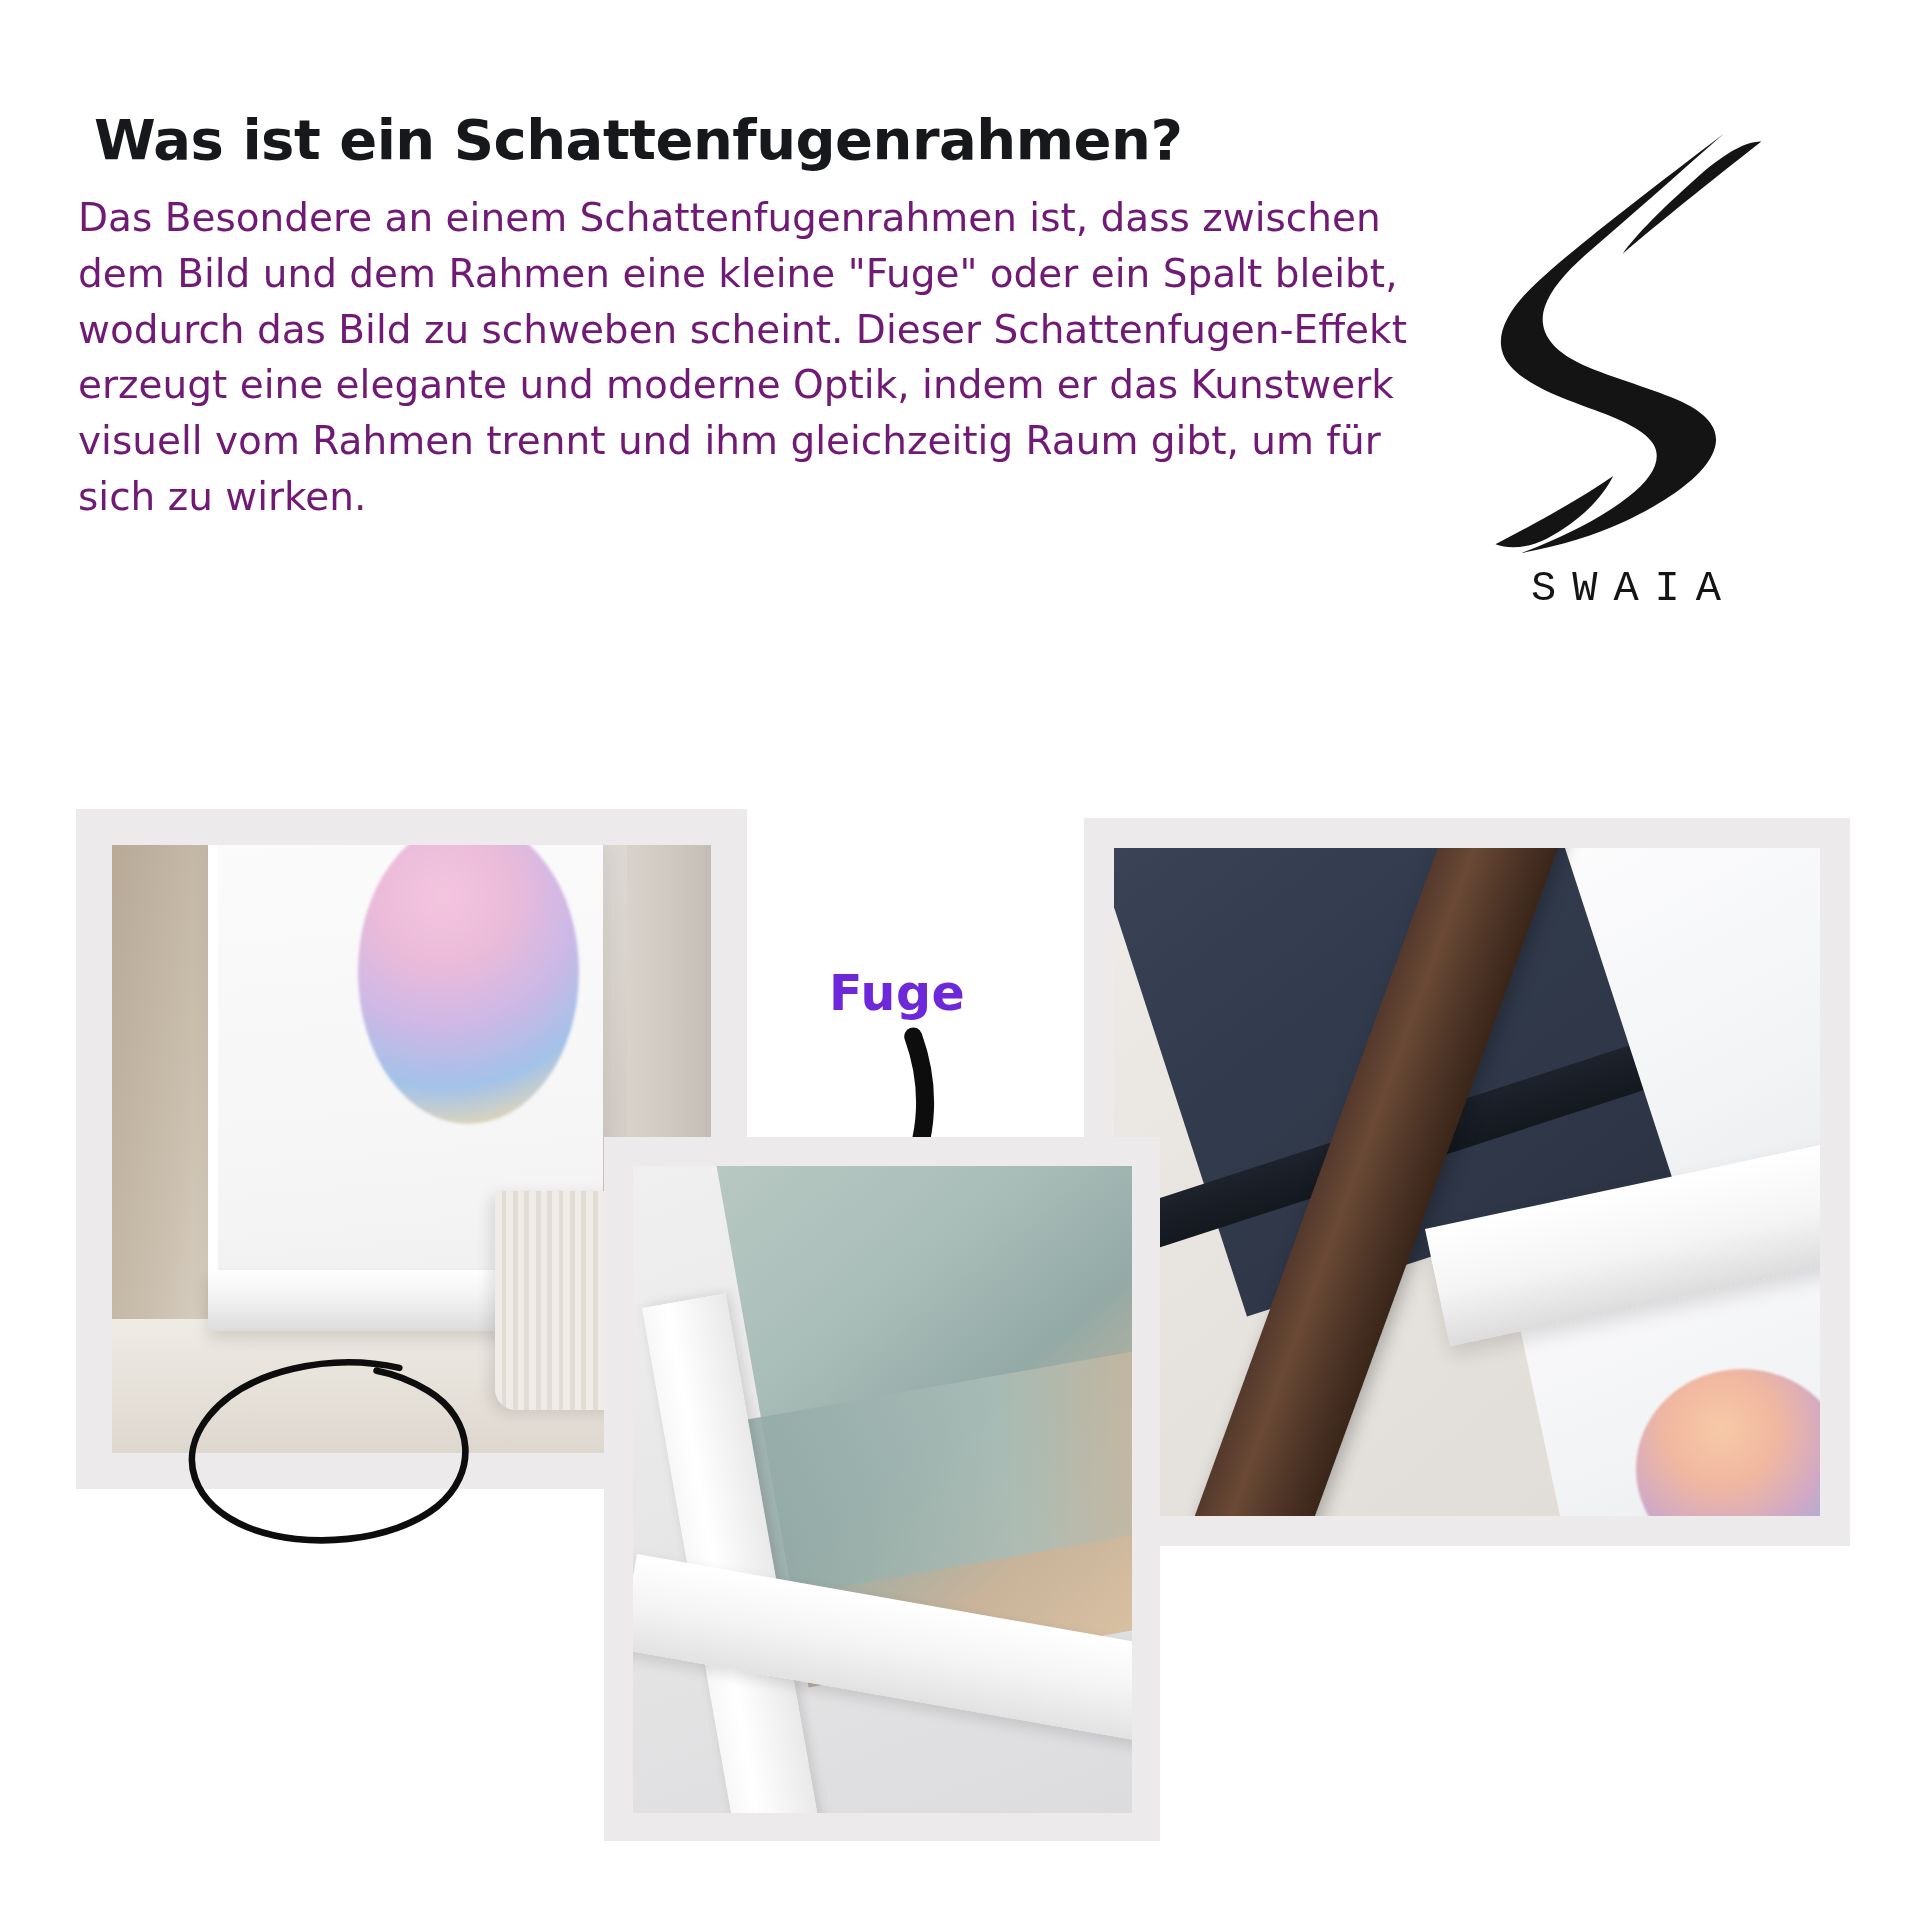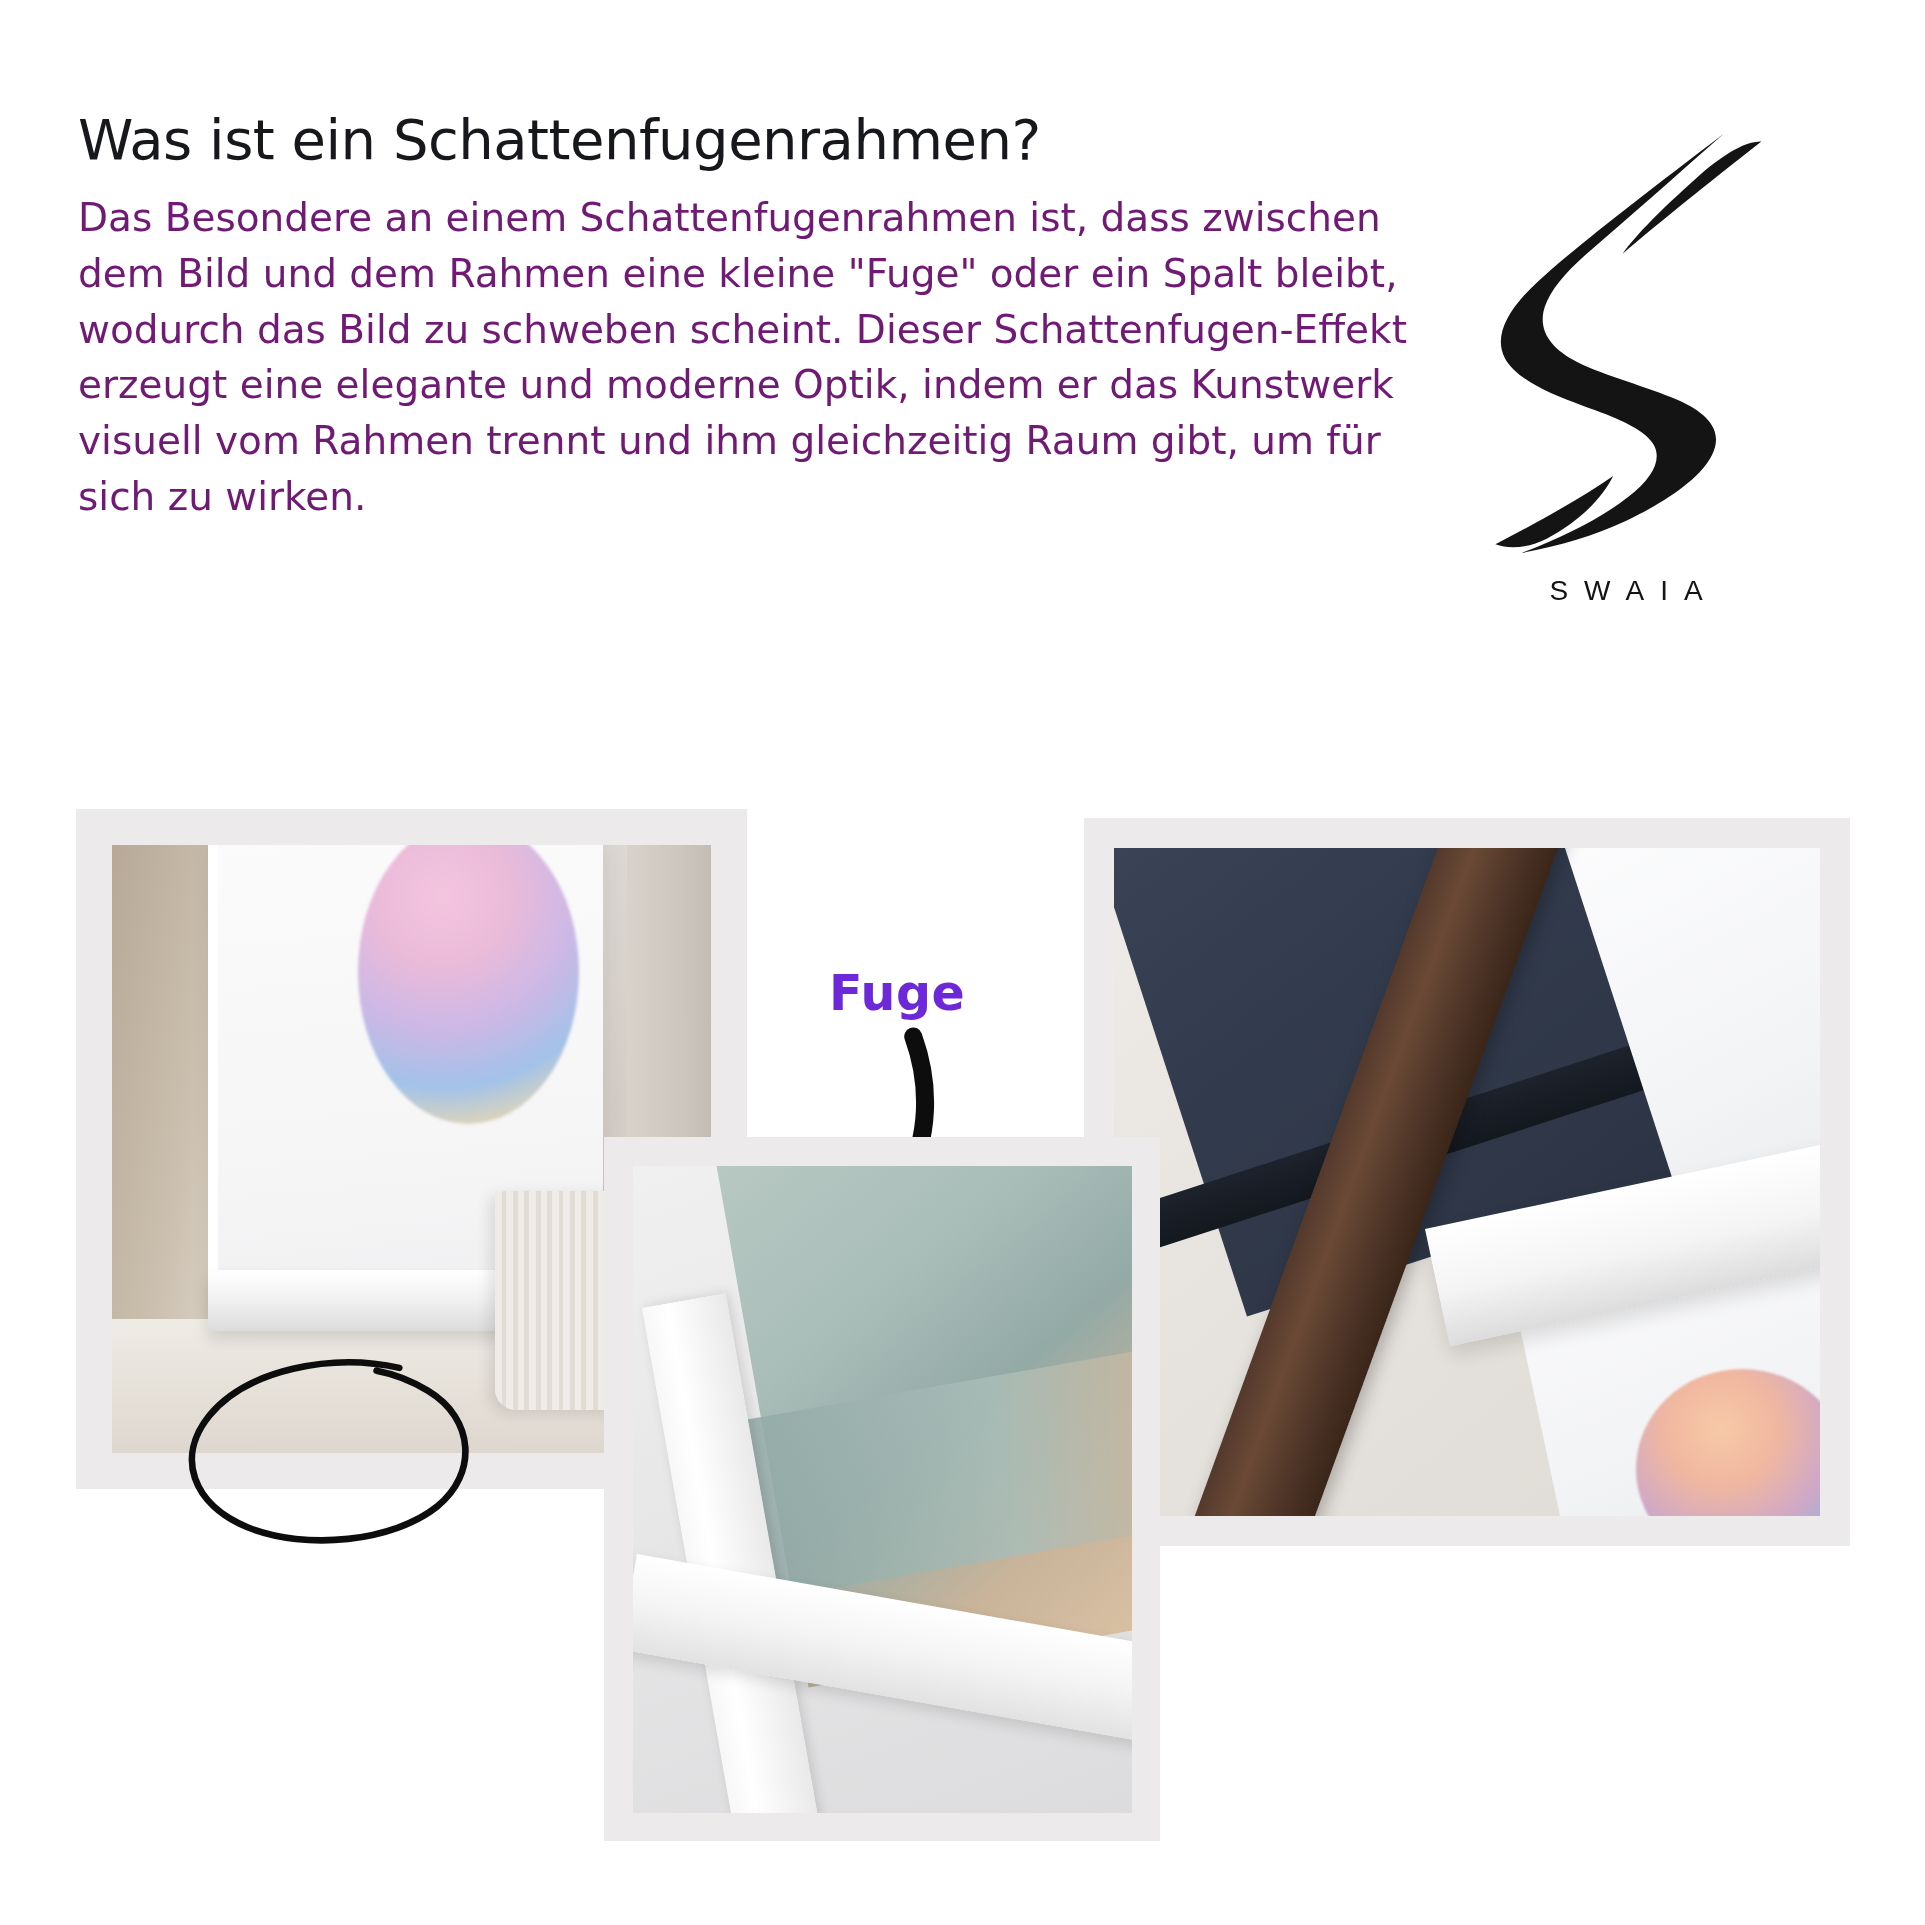--- a/index.html
+++ b/index.html
@@ -19,26 +19,26 @@
 
   
   .header {
     position: absolute;
     left: 78px;
     top: 107px;
     width: 1360px;
   }
   .headline {
     font-family: "DejaVu Sans", sans-serif;
-    font-weight: normal;
+    font-weight: bold;
     font-size: 56px;
     line-height: 1.18;
     letter-spacing: -0.5px;
     color: #16181b;
-    margin: 0 0 17px 0;
+    margin: 0 0 17px 16px;
   }
   .body-copy {
     font-family: "DejaVu Sans", sans-serif;
     font-weight: 400;
     font-size: 39px;
     line-height: 1.43;
     color: #701a75;
     margin: 0;
     max-width: 1341px;
   }
@@ -53,25 +53,25 @@
     display: flex;
     flex-direction: column;
     align-items: center;
     justify-content: flex-start;
   }
   .logo-mark {
     width: 285px;
     height: 428px;
   }
   .logo-word {
-    font-family: Liberation Sans, sans-serif;
-    font-size: 28px;
+    font-family: Liberation Mono, monospace;
+    font-size: 42px;
     letter-spacing: 16px;
     color: #141414;
-    margin-top: 19px;
+    margin-top: 9px;
     padding-left: 16px;
     font-weight: 400;
   }
 
   
   .collage {
     position: absolute;
     left: 0;
     top: 780px;
     width: 1926px;

